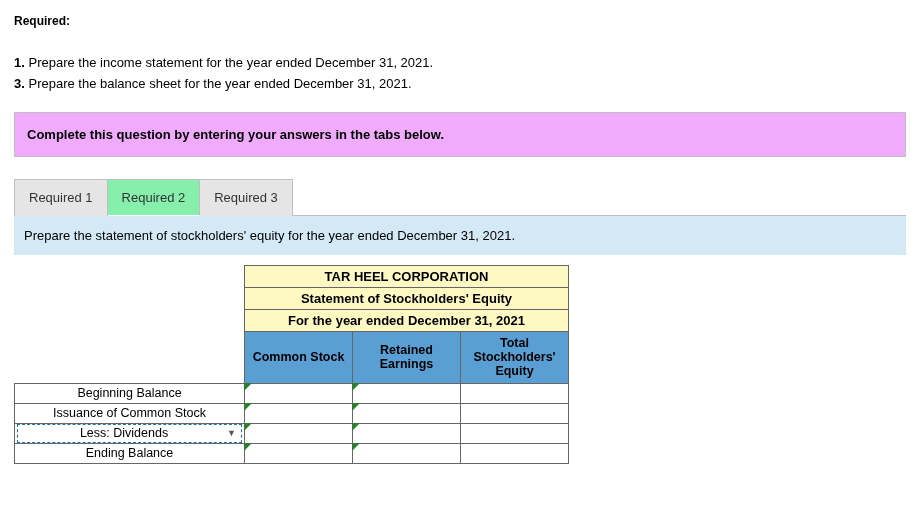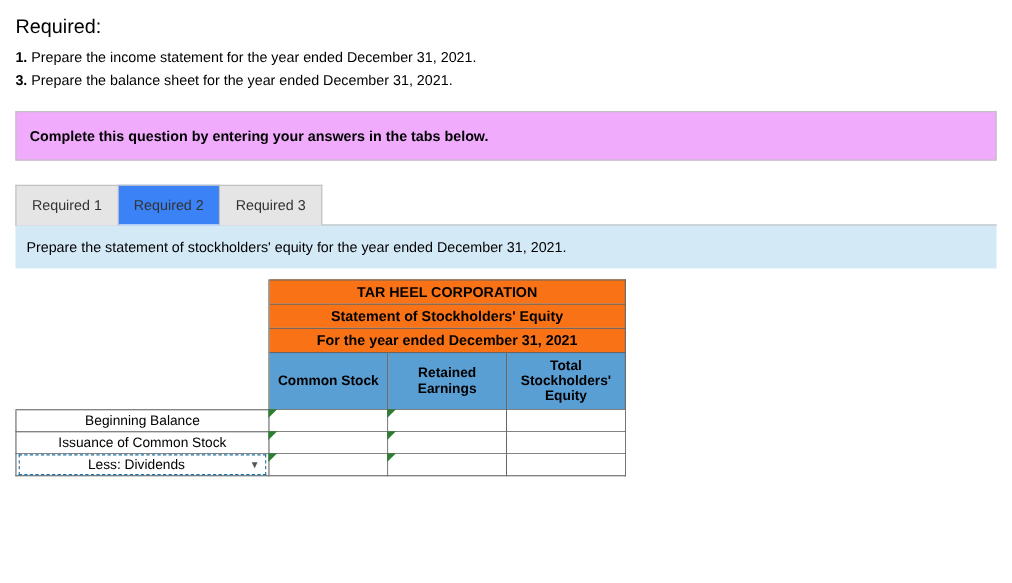--- a/index.html
+++ b/index.html
@@ -4,21 +4,21 @@
 <style>
   * { box-sizing: border-box; }
   body {
     margin: 0;
     padding: 14px;
     font-family: Arial, Helvetica, sans-serif;
     font-size: 13px;
     color: #000;
     width: 920px;
   }
-  .required-header { font-weight: normal; margin-bottom: 8px; font-size: 18px; }
+  .required-header { font-weight: bold; margin-bottom: 26px; font-size: 12px; }
   .req-list { margin: 0 0 18px 0; padding: 0; }
   .req-list div { margin-bottom: 2px; line-height: 1.45; }
   .req-list b { font-weight: bold; }
   .instruction-bar {
     background: #f0abfc;
     border: 1px solid #bfbfbf;
     padding: 14px 12px;
     font-weight: bold;
     margin-bottom: 22px;
   }
@@ -26,33 +26,33 @@
   .tab {
     border: 1px solid #bfbfbf;
     padding: 10px 14px;
     font-size: 13px;
     background: #e5e5e5;
     cursor: pointer;
     margin-right: 0;
     border-bottom: none;
     color:#333;
   }
-  .tab.active { background: #3b82f6; border-bottom: 1px solid #fff; position: relative; z-index: 2; }
+  .tab.active { background: #86efac; border-bottom: 1px solid #fff; position: relative; z-index: 2; }
   .tab + .tab { border-left: none; }
   .tab-panel {
     border-top: 1px solid #bfbfbf;
     margin-top: -1px;
     background: #d3e9f6;
     padding: 12px 10px;
     font-size: 13px;
   }
   .worksheet { margin-top: 10px; border-collapse: collapse; }
   .worksheet th, .worksheet td { border: 1px solid #666; }
   .hdr-cell {
-    background: #f97316;
+    background: #fef9c3;
     text-align: center;
     font-weight: bold;
     padding: 3px 6px;
     font-size: 13px;
   }
   .col-hdr {
     background: #5a9fd4;
     text-align: center;
     font-weight: bold;
     padding: 4px 6px;
@@ -168,14 +168,24 @@
   <tr>
     <td class="row-label dotted"><span>Less: Dividends</span><span class="dd-arrow">▼</span></td>
     <td class="input-cell">
           <span class="mark"></span>
         </td>
     <td class="input-cell">
           <span class="mark"></span>
         </td>
     <td class="input-cell"></td>
   </tr>
+  <tr>
+    <td class="row-label">Ending Balance</td>
+    <td class="input-cell">
+          <span class="mark"></span>
+        </td>
+    <td class="input-cell">
+          <span class="mark"></span>
+        </td>
+    <td class="input-cell"></td>
+  </tr>
 </tbody>
   </table>
 
 </body></html>

